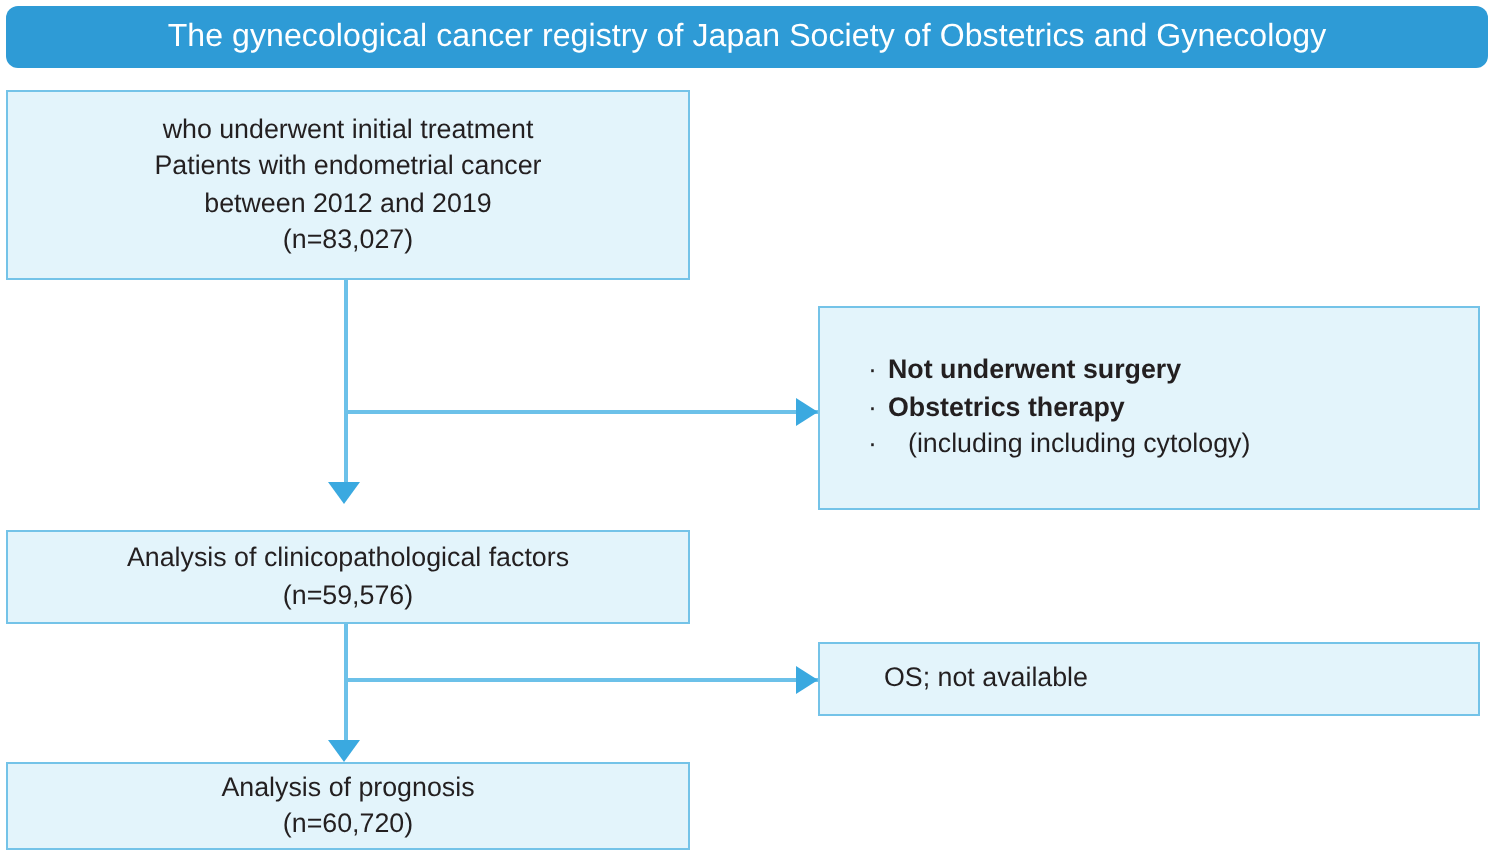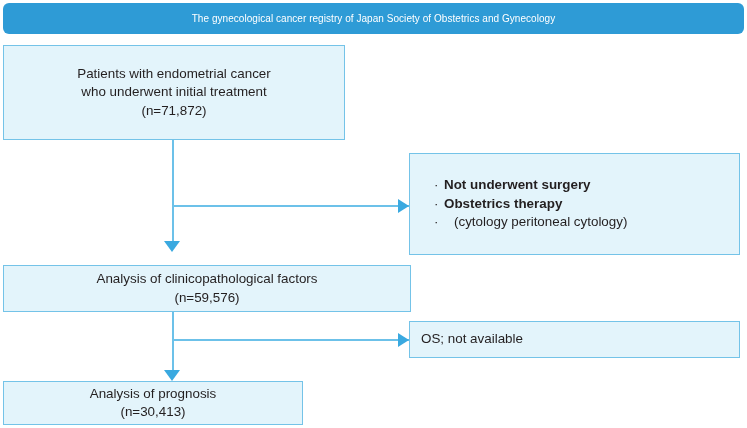--- a/index.html
+++ b/index.html
@@ -29,21 +29,21 @@
     height: 31px;
     background: #2e9bd6;
     border-radius: 6px;
     box-sizing: border-box;
     display: flex;
     align-items: center;
     justify-content: center;
   }
   .header-bar .header-text {
     color: #ffffff;
-    font-size: 10px;
+    font-size: 16px;
     line-height: 1.1;
     letter-spacing: 0.05px;
     white-space: nowrap;
   }
 
   
   .node {
     position: absolute;
     background: #e3f4fb;
     border: 1.6px solid #74c3e8;
@@ -55,23 +55,23 @@
     font-size: 13.4px;
     line-height: 1.38;
   }
   .node.center { align-items: center; text-align: center; }
   .node.left   { align-items: flex-start; text-align: left; }
   .node .line { display: block; white-space: pre; }
 
   
   #node-cohort     { left: 3px;   top: 45px;  width: 342px; height: 95px; }
   #node-exclusion1 { left: 409px; top: 153px; width: 331px; height: 102px; padding-left: 24px; }
-  #node-analysis   { left: 3px;   top: 265px; width: 408px; height: 47px; }
-  #node-exclusion2 { left: 409px; top: 321px; width: 331px; height: 37px; padding-left: 11px; }
-  #node-prognosis  { left: 3px;   top: 381px; width: 300px; height: 44px; }
+  #node-analysis   { left: 3px;   top: 265px; width: 342px; height: 47px; }
+  #node-exclusion2 { left: 409px; top: 321px; width: 331px; height: 37px; padding-left: 32px; }
+  #node-prognosis  { left: 3px;   top: 381px; width: 342px; height: 44px; }
 
   
   .bullet-row { display: flex; align-items: flex-start; }
   .bullet-dot {
     display: inline-block;
     width: 10px;
     flex: 0 0 10px;
     color: #231f20;
     font-size: 13.4px;
     line-height: 1.38;
@@ -119,59 +119,60 @@
 </head>
 <body>
 
 <div id="canvas">
 
   <div class="header-bar">
     <span class="header-text">The gynecological cancer registry of Japan Society of Obstetrics and Gynecology</span>
   </div>
 
   <div class="node center" id="node-cohort">
+    <span class="line">who underwent initial treatment</span>
     <span class="line">Patients with endometrial cancer</span>
-    <span class="line">who underwent initial treatment</span>
-    <span class="line">(n=71,872)</span>
+    <span class="line">between 2012 and 2019</span>
+    <span class="line">(n=83,027)</span>
   </div>
 
   <div class="conn v" id="trunk-1"></div>
   <div class="conn h" id="branch-1"></div>
   <div class="arrow-down" id="arrowhead-1d"></div>
   <div class="arrow-right" id="arrowhead-1r"></div>
 
   <div class="node left" id="node-exclusion1">
     <div class="bullet-row">
       <span class="bullet-dot">·</span>
       <span class="bullet-text">Not underwent surgery</span>
     </div>
     <div class="bullet-row">
       <span class="bullet-dot">·</span>
       <span class="bullet-text">Obstetrics therapy</span>
     </div>
     <div class="bullet-row">
       <span class="bullet-dot">·</span>
       <span>
-        <span class="bullet-sub">(cytology peritoneal cytology)</span>
+        <span class="bullet-sub">(including including cytology)</span>
       </span>
     </div>
   </div>
 
   <div class="node center" id="node-analysis">
     <span class="line">Analysis of clinicopathological factors</span>
     <span class="line">(n=59,576)</span>
   </div>
 
   <div class="conn v" id="trunk-2"></div>
   <div class="conn h" id="branch-2"></div>
   <div class="arrow-down" id="arrowhead-2d"></div>
   <div class="arrow-right" id="arrowhead-2r"></div>
 
   <div class="node left" id="node-exclusion2">
     <span class="line">OS; not available</span>
   </div>
 
   <div class="node center" id="node-prognosis">
     <span class="line">Analysis of prognosis</span>
-    <span class="line">(n=30,413)</span>
+    <span class="line">(n=60,720)</span>
   </div>
 
 </div>
 
 </body></html>

